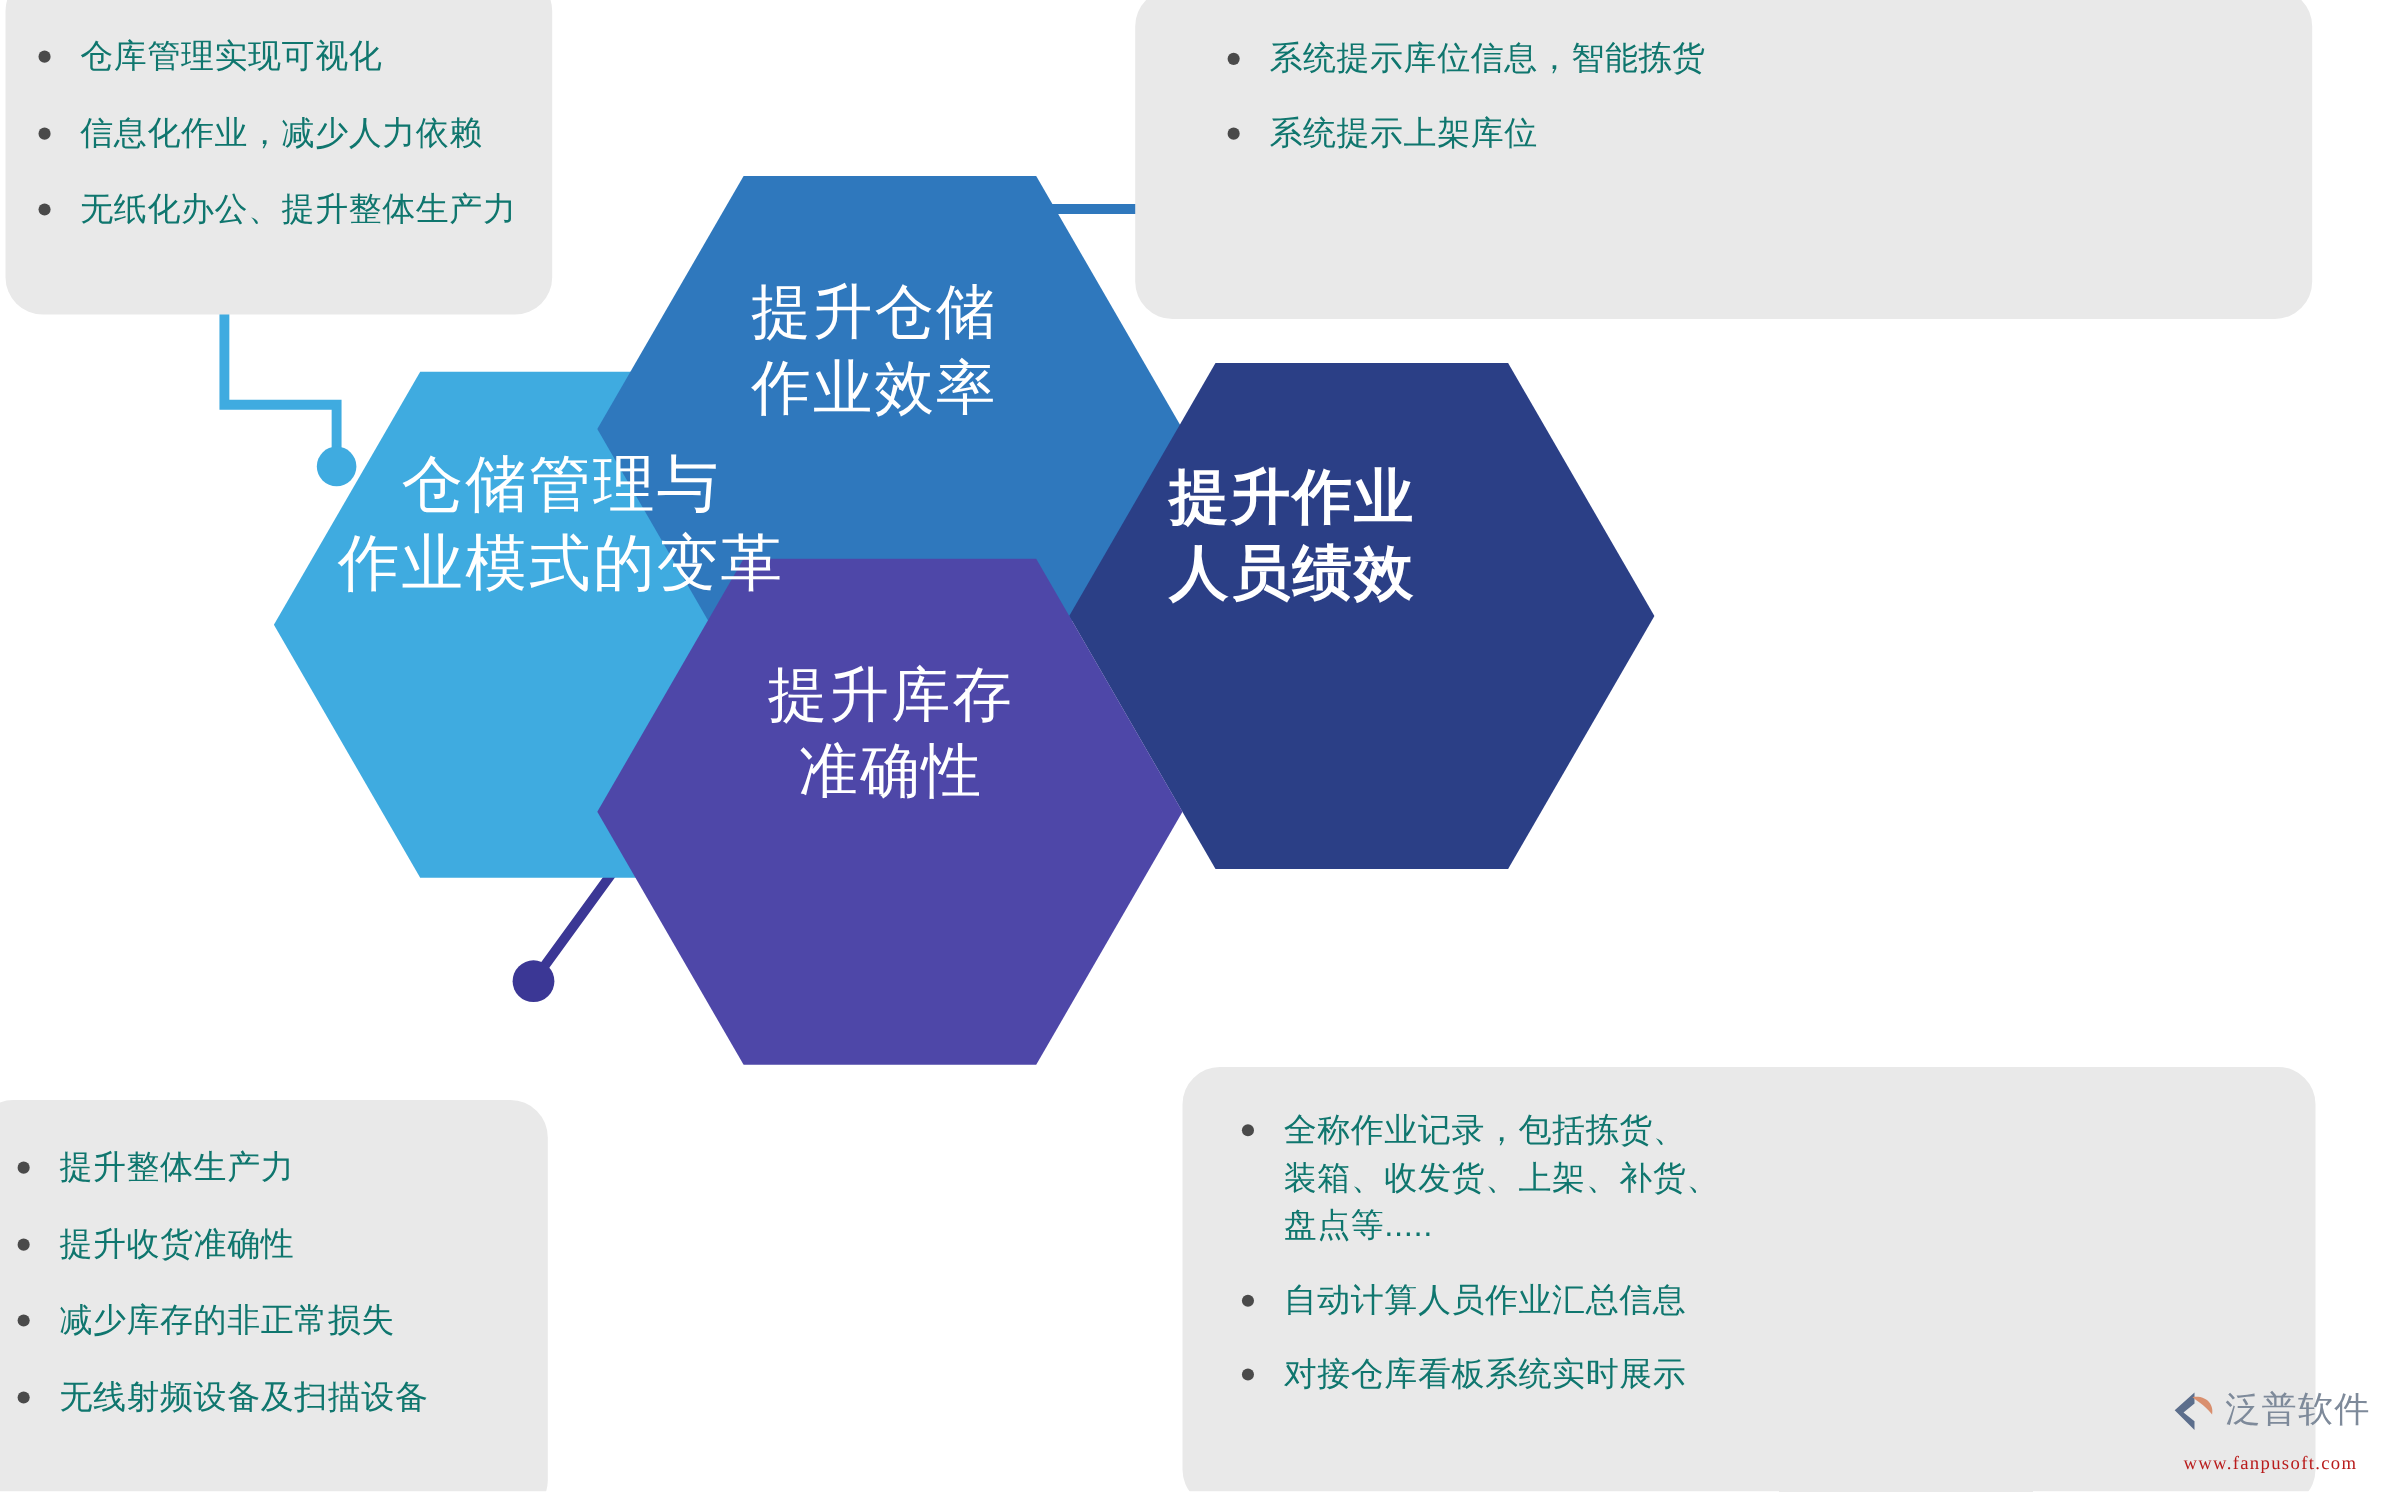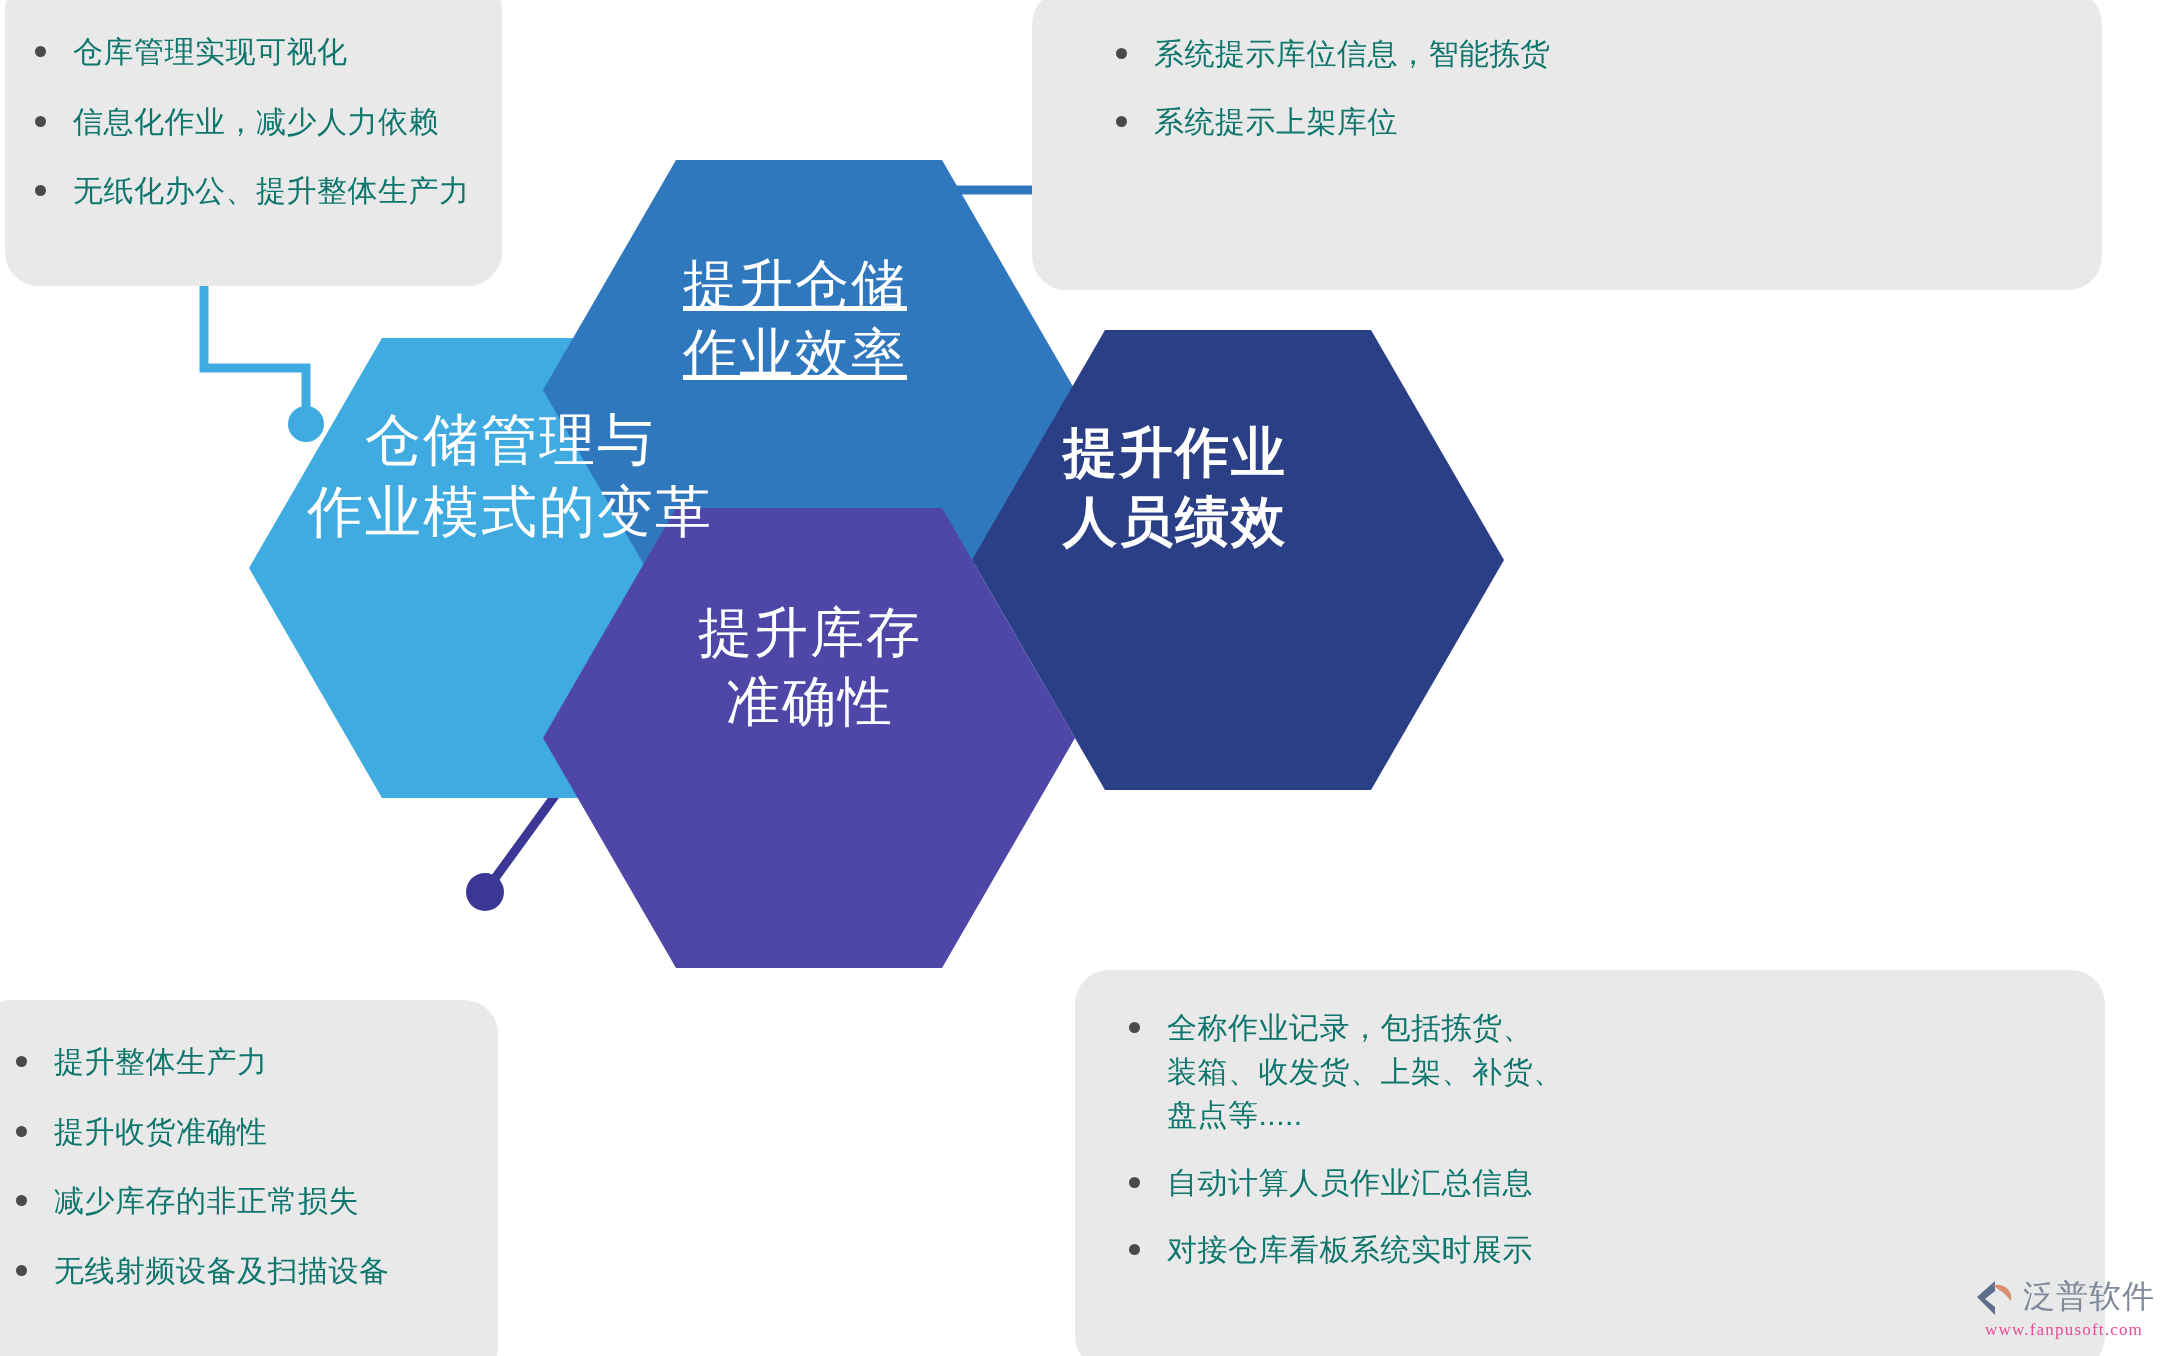--- a/index.html
+++ b/index.html
@@ -69,21 +69,21 @@
   .hex-label {
     position: absolute;
     color: #ffffff;
     text-align: center;
     font-size: 54px;
     line-height: 1.28;
     letter-spacing: 2px;
     white-space: pre-line;
     pointer-events: none;
   }
-  #label-hex-top    { left: 615px;  top: 248px;  width: 360px; text-decoration: underline; }
+  #label-hex-top    { left: 615px;  top: 248px;  width: 360px; }
   #label-hex-left   { left: 300px;  top: 404px;  width: 420px; font-size: 56px;}
   #label-hex-right  { left: 965px;  top: 418px;  width: 420px; font-weight: bold; }
   #label-hex-bottom { left: 630px;  top: 598px;  width: 360px; }
 
   
   #label-hex-top    { left: 615px;  top: 250px;  width: 360px; }
 
   
   #watermark {
     position: absolute;
@@ -98,24 +98,24 @@
     display: flex;
     align-items: center;
     gap: 6px;
   }
   #watermark .wm-text {
     color: #7e8a9a;
     font-size: 32px;
     letter-spacing: 1px;
   }
   #watermark .wm-url {
-    color: #ec4899;
+    color: #b91c1c;
     font-size: 17px;
     letter-spacing: 1.2px;
-    margin-top: 1px;
+    margin-top: 16px;
     font-family: "Liberation Serif", "DejaVu Serif", serif;
     text-align: right;
   }
 </style>
 </head>
 <body>
 
 <div id="canvas">
 
   <svg id="vector-layer" viewBox="0 0 2173 1356">

